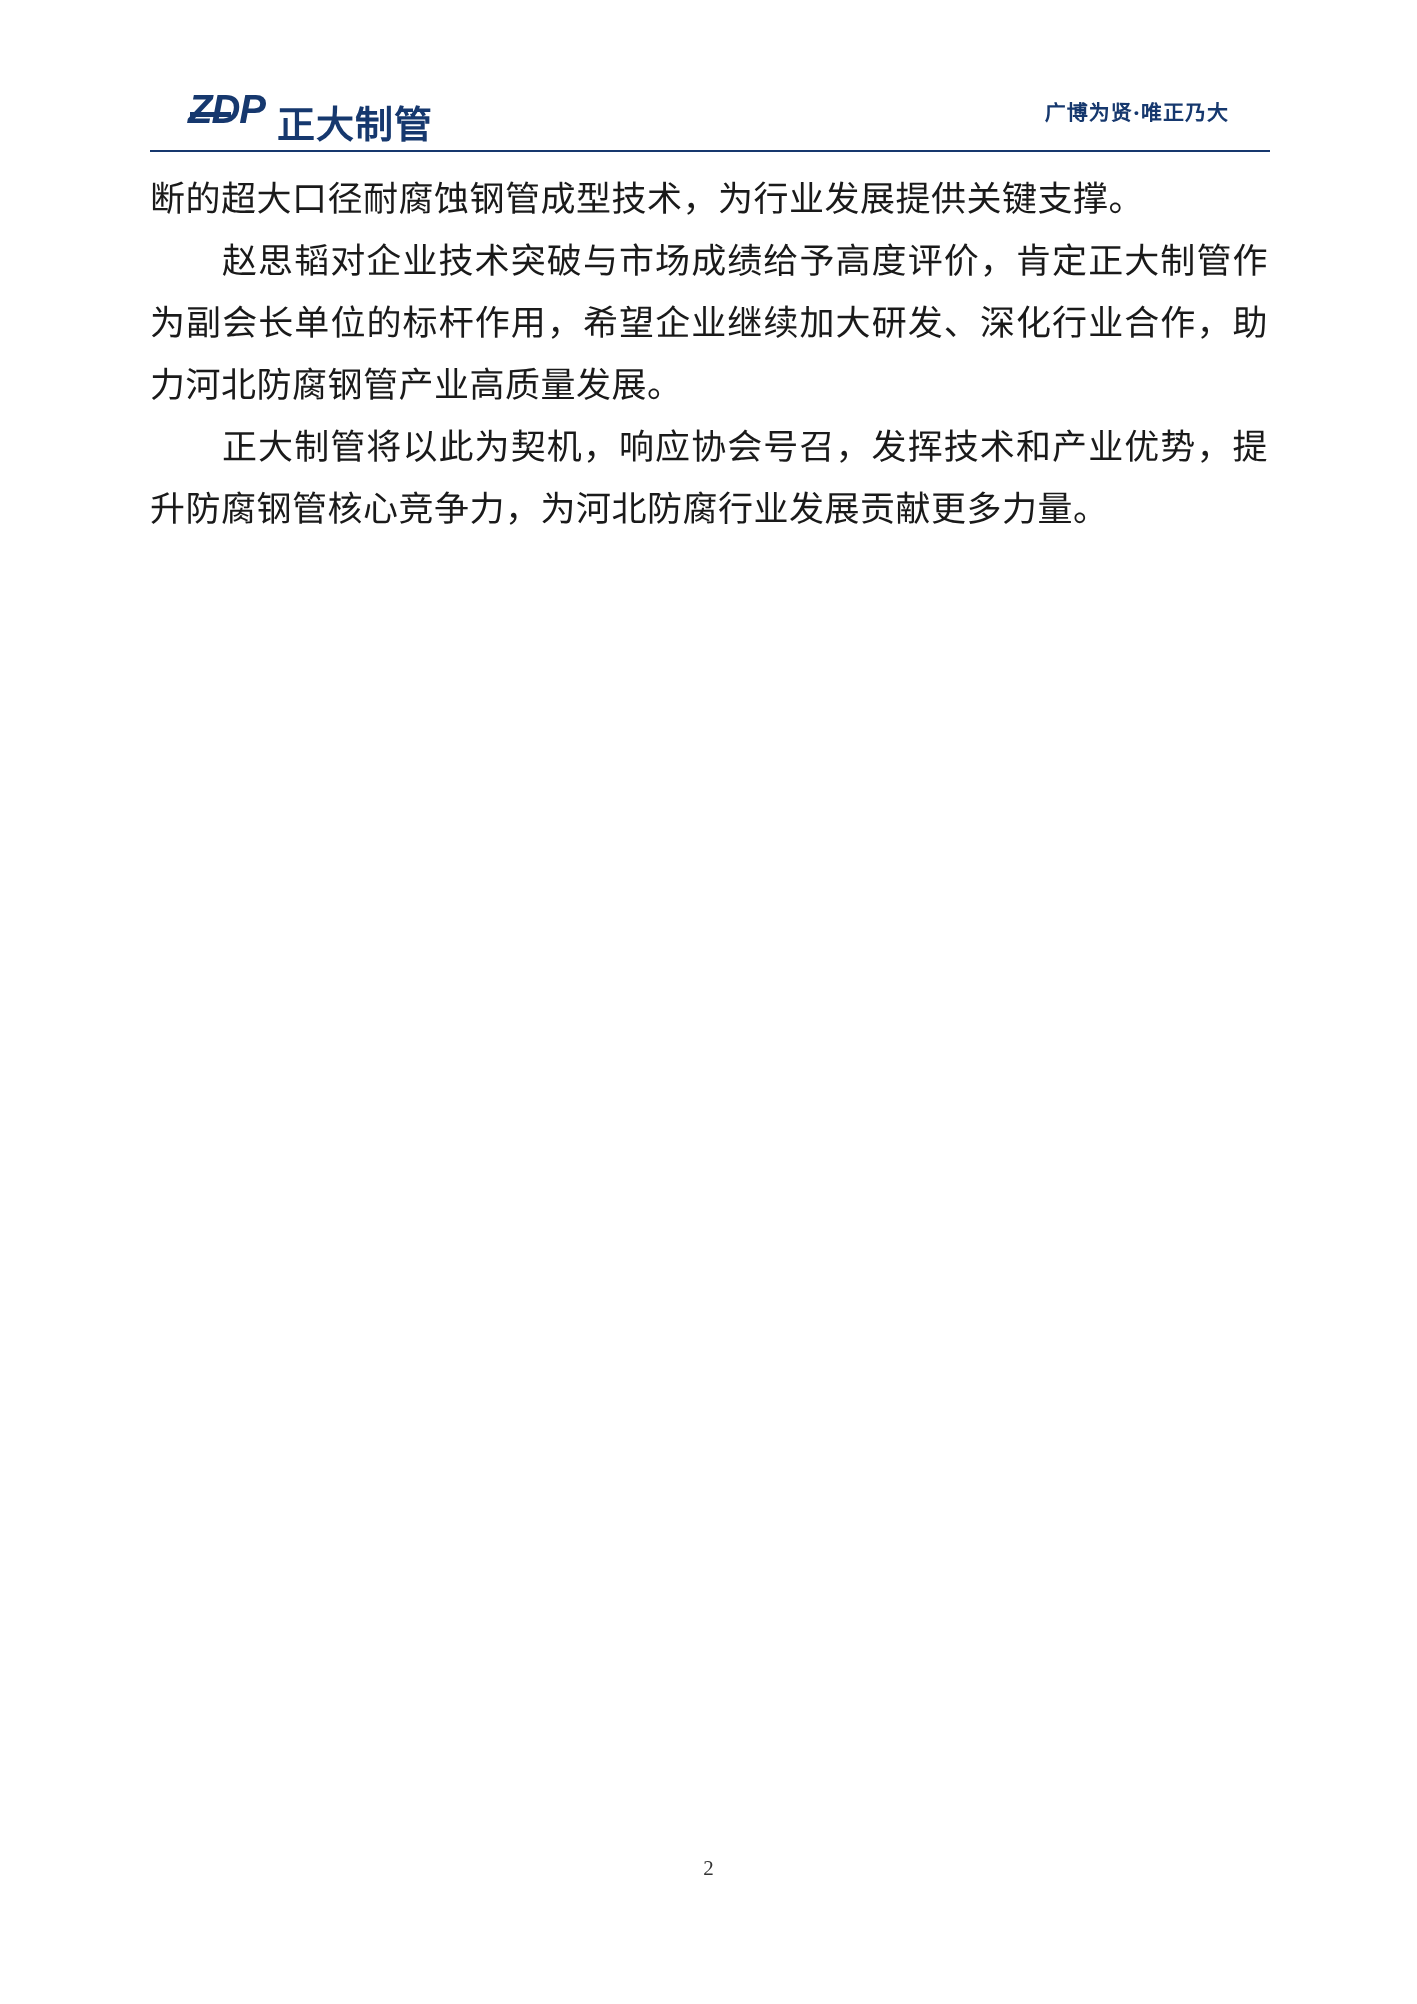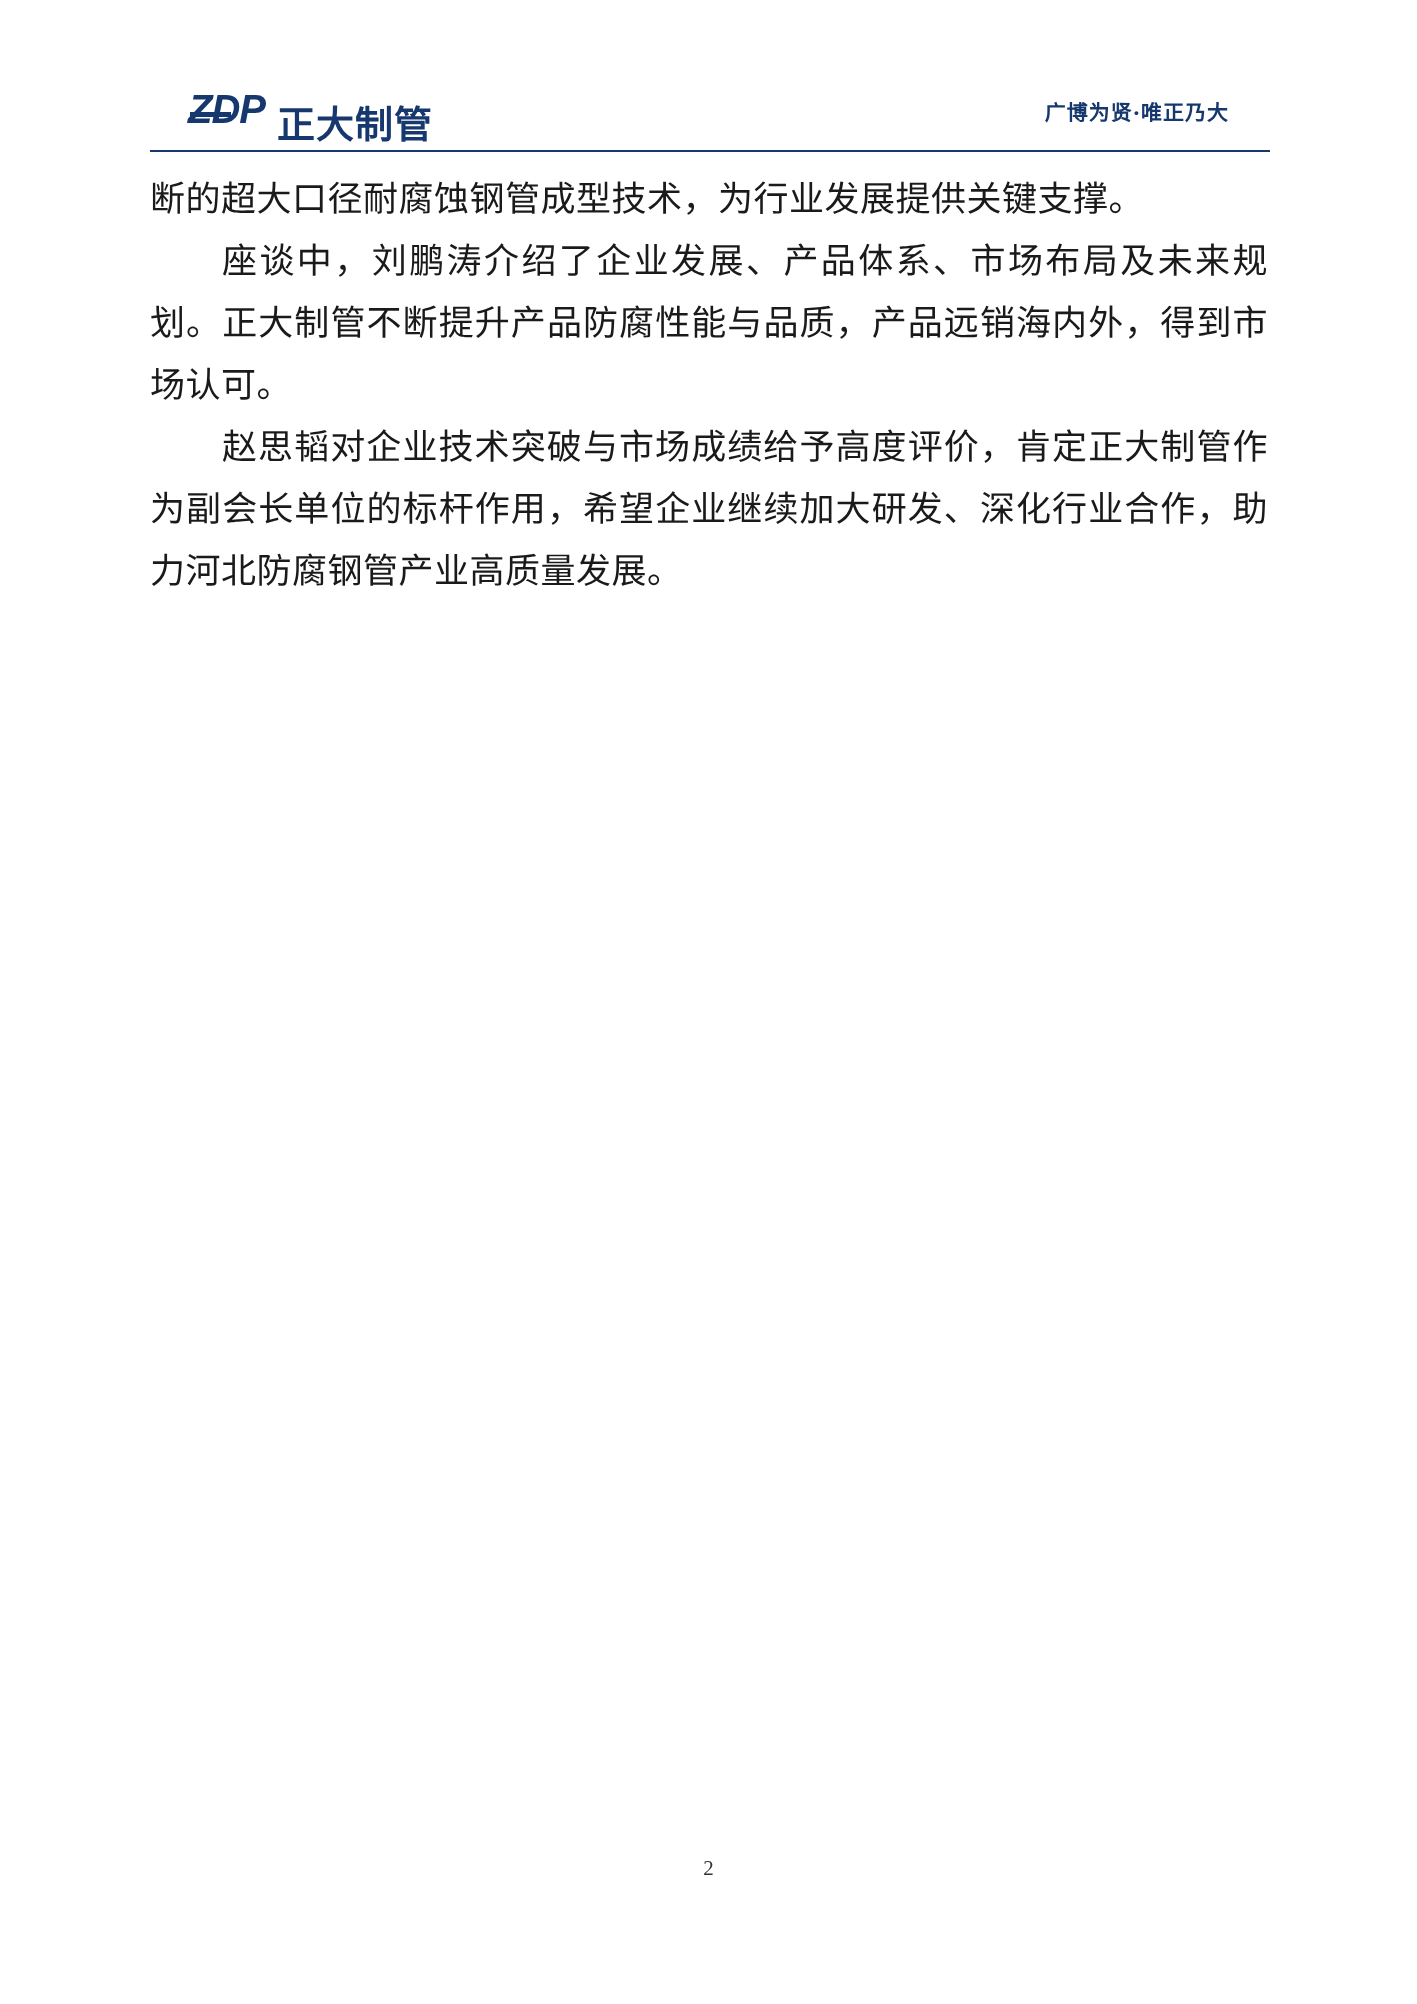--- a/index.html
+++ b/index.html
@@ -140,21 +140,21 @@
       <span class="brand-mark">ZDP</span>
       <span class="brand-name">正大制管</span>
     </div>
     <div class="tagline">广博为贤·唯正乃大</div>
   </div>
 
   <div class="header-rule"></div>
 
   <div class="content">
     <p class="para">断的超大口径耐腐蚀钢管成型技术，为行业发展提供关键支撑。</p>
-    <p class="para indent">座谈中，刘鹏涛介绍了企业发展、产品体系、市场布局及未来规划。正大制管不断提升产品防腐性能与品质，产品远销海内外，得到市场认可。</p>
     <p class="para indent">赵思韬对企业技术突破与市场成绩给予高度评价，肯定正大制管作为副会长单位的标杆作用，希望企业继续加大研发、深化行业合作，助力河北防腐钢管产业高质量发展。</p>
+    <p class="para indent">正大制管将以此为契机，响应协会号召，发挥技术和产业优势，提升防腐钢管核心竞争力，为河北防腐行业发展贡献更多力量。</p>
   </div>
 
   <div class="footer">
     <span class="page-number">2</span>
   </div>
 
 </div>
 
 </body></html>

